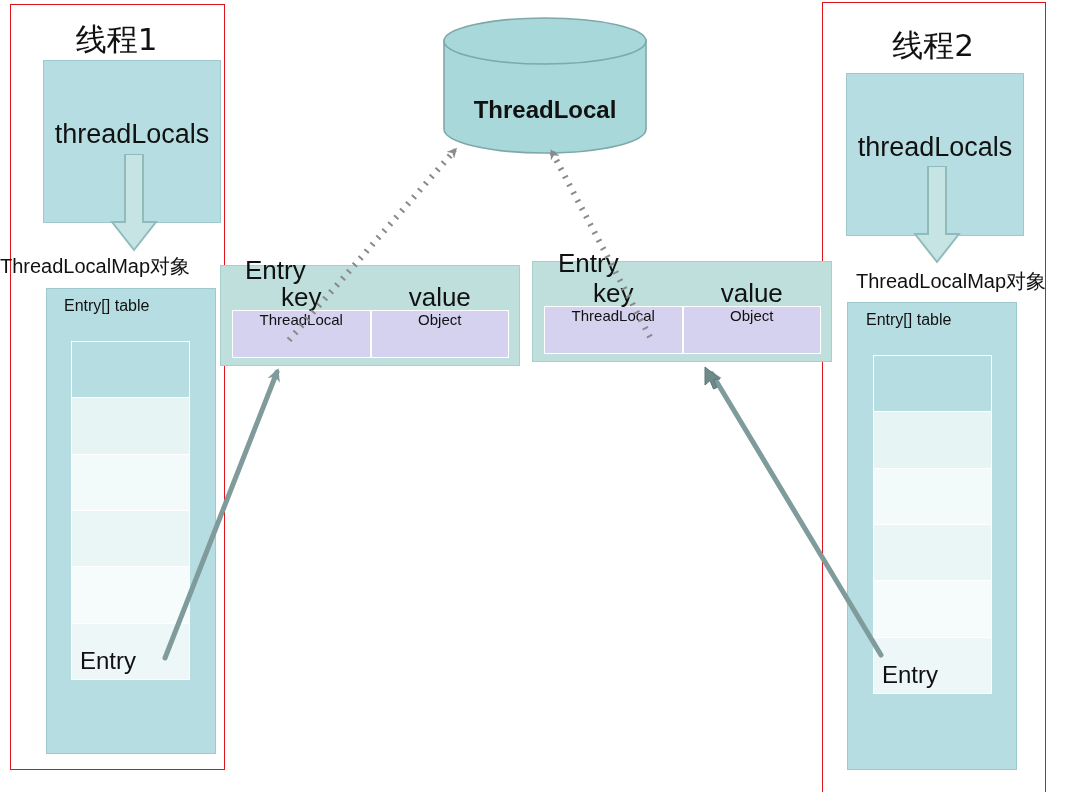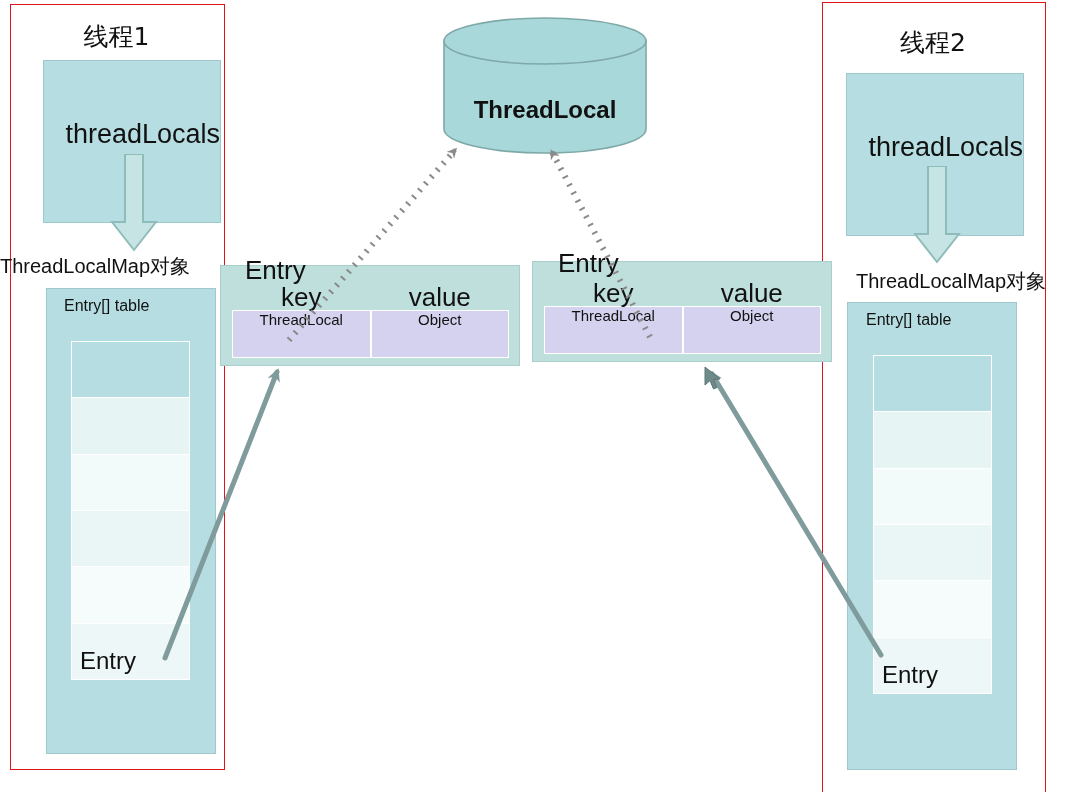--- a/index.html
+++ b/index.html
@@ -5,26 +5,26 @@
   html,body{margin:0;padding:0;background:#ffffff;}
   body{width:1070px;height:792px;position:relative;overflow:hidden;
        font-family:"Liberation Sans","DejaVu Sans",sans-serif;color:#000;}
   .stage{position:absolute;left:0;top:0;width:1070px;height:792px;}
 
   
   .thread-panel{position:absolute;border:1.5px solid #e0141b;background:transparent;}
   #panel-left{left:10px;top:4px;width:213px;height:764px;}
   #panel-right{left:822px;top:2px;width:222px;height:789px;}
 
-  .panel-title{position:absolute;font-size:25px;line-height:1;color:#111;
+  .panel-title{position:absolute;font-size:31px;line-height:1;color:#111;
                font-family:"DejaVu Sans","Liberation Sans",sans-serif;white-space:nowrap;}
 
   
   .teal-box{position:absolute;background:#b6dde1;border:1px solid #9dc9cc;box-sizing:border-box;}
-  .tl-label{position:absolute;width:100%;text-align:right;font-size:27px;color:#111;
+  .tl-label{position:absolute;width:100%;text-align:center;font-size:27px;color:#111;
             white-space:nowrap;}
 
   
   .block-arrow{position:absolute;}
   .block-arrow svg{display:block;}
 
   
   .map-label{position:absolute;font-size:20px;white-space:nowrap;color:#111;
              font-family:"Liberation Sans","DejaVu Sans",sans-serif;}
 

